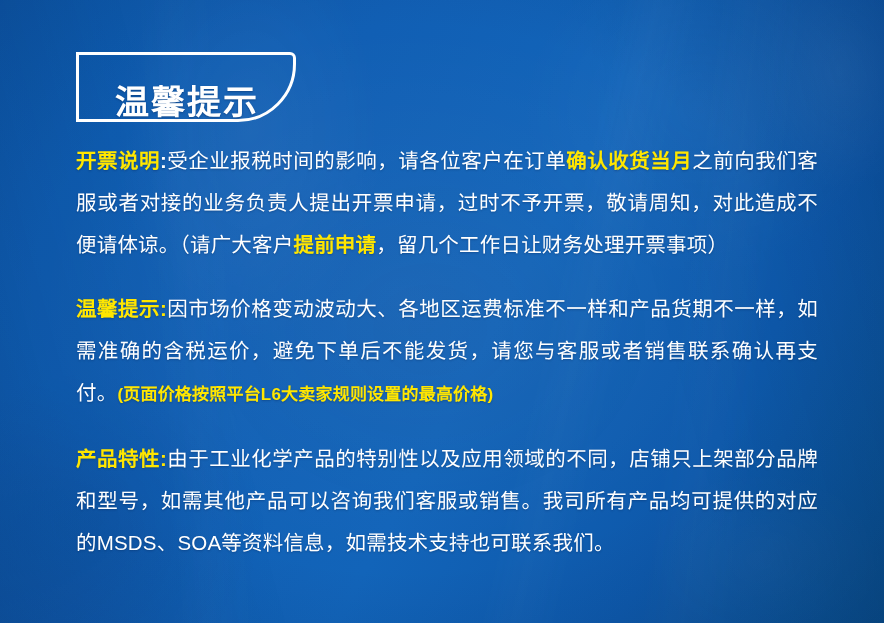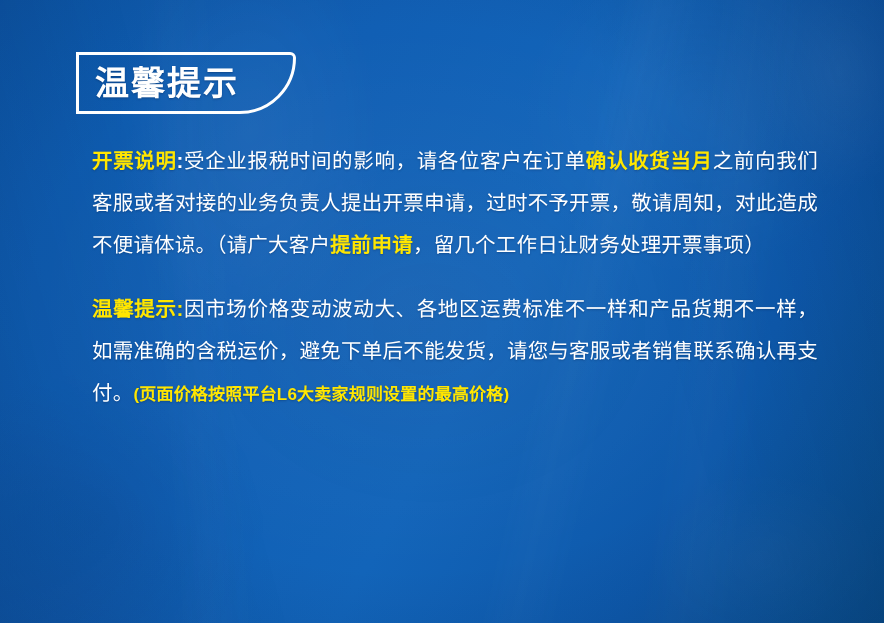--- a/index.html
+++ b/index.html
@@ -56,27 +56,28 @@
     pointer-events: none;
     background: radial-gradient(ellipse 640px 470px at 46% 48%, rgba(255,255,255,0.05) 0%, rgba(0,20,60,0.0) 58%, rgba(0,20,60,0.17) 100%);
   }
 
   
   .title-plaque {
     position: absolute;
     left: 76px;
     top: 52px;
     width: 220px;
-    height: 62px;
+    height: 70px;
     border: 3px solid #ffffff;
     border-radius: 0 6px 58px 0;
     box-sizing: border-box;
     display: flex;
-    align-items: center;
+    align-items: flex-end;
     justify-content: flex-start;
+    padding-left: 20px;
   }
   .title-text {
     color: #ffffff;
     font-size: 34px;
     font-weight: bold;
     letter-spacing: 2px;
     line-height: 1;
     padding-left: 16px;
     white-space: nowrap;
     text-shadow: 0 1px 2px rgba(0,25,70,0.35);
@@ -88,21 +89,21 @@
     left: 76px;
     top: 140px;
     width: 742px;
   }
   .para {
     color: #ffffff;
     font-size: 20.5px;
     line-height: 42px;
     text-align: justify;
     text-justify: inter-character;
-    margin: 0 0 16px 16px;
+    margin: 0 0 16px 0;
     letter-spacing: 0.2px;
     text-shadow: 0 1px 2px rgba(0,25,70,0.30);
   }
   .para:last-child { margin-bottom: 0; }
   .p-gap-2 { margin-top: 22px; }
   .p-gap-3 { margin-top: 22px; }
 
   .label {
     color: #ffe600;
     font-weight: bold;
@@ -137,15 +138,18 @@
   <div class="content">
 
     <p class="para">
       <span class="label">开票说明</span><span class="colon-white">:</span><span>受企业报税时间的影响，请各位客户在订单</span><span class="hl">确认收货当月</span><span>之前向我们客服或者对接的业务负责人提出开票申请，过时不予开票，敬请周知，对此造成不便请体谅。（请广大客户</span><span class="hl">提前申请</span><span>，留几个工作日让财务处理开票事项）</span>
     </p>
 
     <p class="para p-gap-2">
       <span class="label">温馨提示:</span><span>因市场价格变动波动大、各地区运费标准不一样和产品货期不一样，如需准确的含税运价，避免下单后不能发货，请您与客服或者销售联系确认再支付。</span><span class="small-note">(页面价格按照平台L6大卖家规则设置的最高价格)</span>
     </p>
 
+    <p class="para p-gap-3">
+      <span class="label">产品特性:</span><span>由于工业化学产品的特别性以及应用领域的不同，店铺只上架部分品牌和型号，如需其他产品可以咨询我们客服或销售。我司所有产品均可提供的对应的MSDS、SOA等资料信息，如需技术支持也可联系我们。</span>
+    </p>
 
   </div>
 </div>
 
 </body></html>

